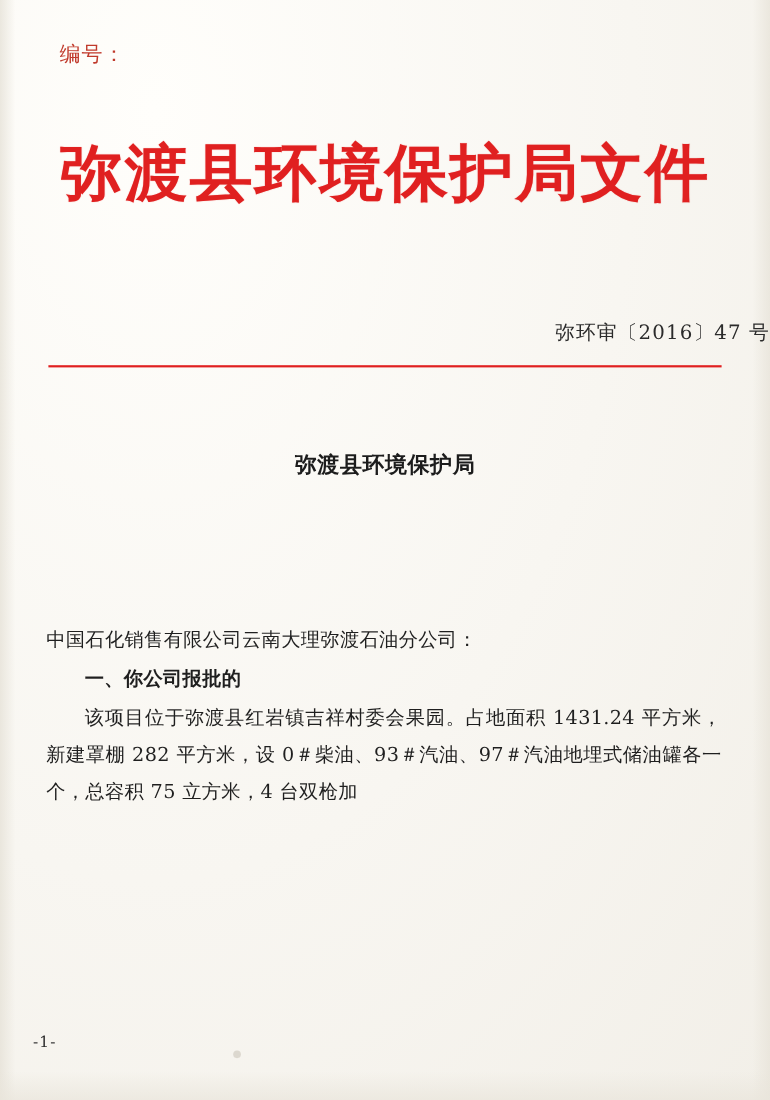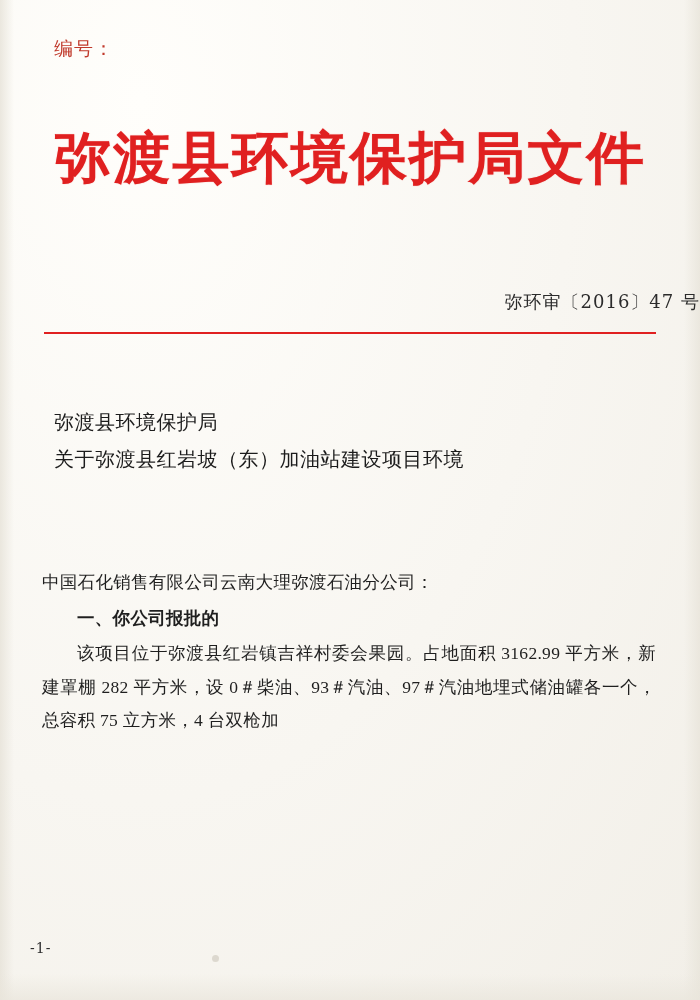--- a/index.html
+++ b/index.html
@@ -84,45 +84,44 @@
     position: absolute;
     left: 44px;
     right: 44px;
     top: 332px;
     height: 2px;
     background: #e02020;
   }
 
   .title-block {
     position: absolute;
-    left: 54px;
+    left: 70px;
     right: 70px;
     top: 404px;
-    text-align: left;
+    text-align: center;
     font-size: 20px;
-    font-weight: normal;
+    font-weight: bold;
     line-height: 1.85;
     color: #1c1c1c;
     letter-spacing: .5px;
   }
 
   .body-block {
     position: absolute;
     left: 42px;
     right: 44px;
     top: 566px;
     font-size: 17.5px;
     line-height: 1.92;
     color: #1f1f1f;
     letter-spacing: .3px;
     text-align: justify;
   }
   .body-block p {
     margin: 0 0 2px 0;
-    font-family: Liberation Serif, serif;
   }
   .p-indent {
     text-indent: 2em;
   }
   .section-head {
     text-indent: 2em;
     font-weight: bold;
   }
 
   .page-num {
@@ -156,26 +155,25 @@
   <div class="doc-number">编号：</div>
 
   <div class="masthead">弥渡县环境保护局文件</div>
 
   <div class="issue-no">弥环审〔2016〕47 号</div>
 
   <div class="red-rule"></div>
 
   <div class="title-block">
     <div>弥渡县环境保护局</div>
-    <div>关于弥渡县红岩坡（东）加油站建设项目环境</div>
   </div>
 
   <div class="body-block">
     <p>中国石化销售有限公司云南大理弥渡石油分公司：</p>
     <p class="section-head">一、你公司报批的</p>
-    <p class="p-indent">该项目位于弥渡县红岩镇吉祥村委会果园。占地面积 3162.99 平方米，新建罩棚 282 平方米，设 0＃柴油、93＃汽油、97＃汽油地埋式储油罐各一个，总容积 75 立方米，4 台双枪加</p>
+    <p class="p-indent">该项目位于弥渡县红岩镇吉祥村委会果园。占地面积 1431.24 平方米，新建罩棚 282 平方米，设 0＃柴油、93＃汽油、97＃汽油地埋式储油罐各一个，总容积 75 立方米，4 台双枪加</p>
   </div>
 
   <div class="page-num">-1-</div>
 
   <div class="punch-mark"></div>
 
 </div>
 
 </body></html>

